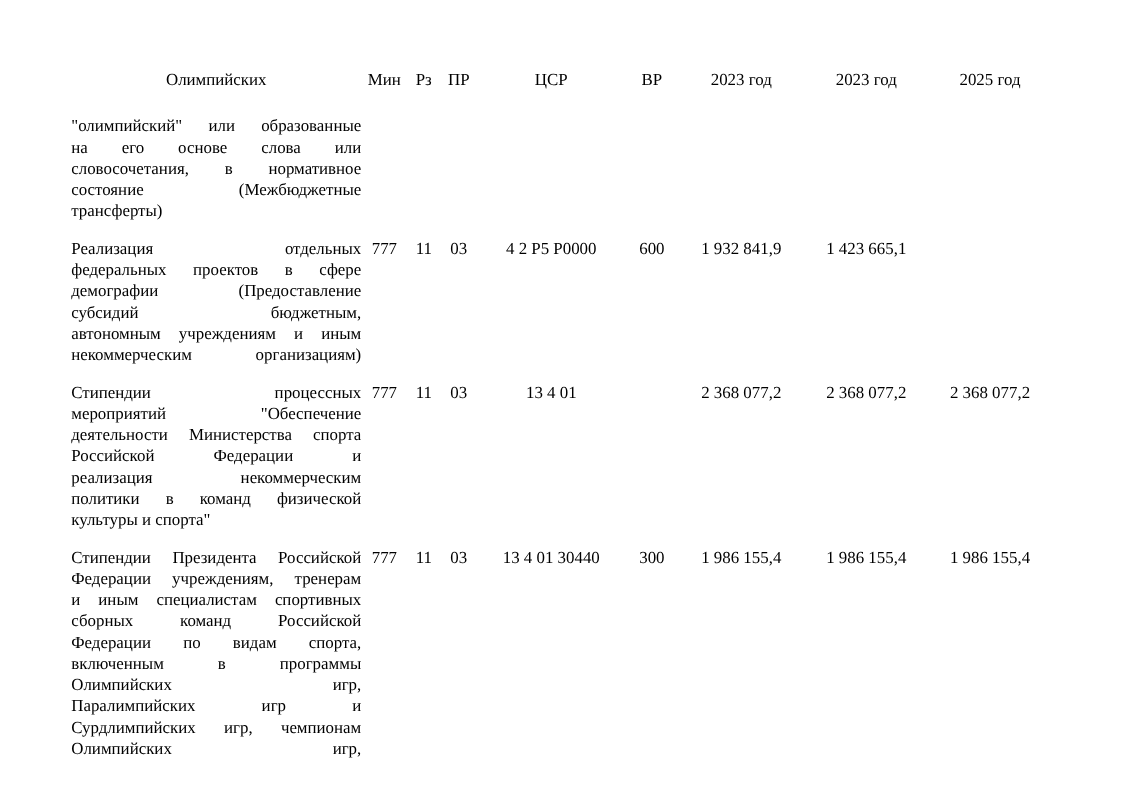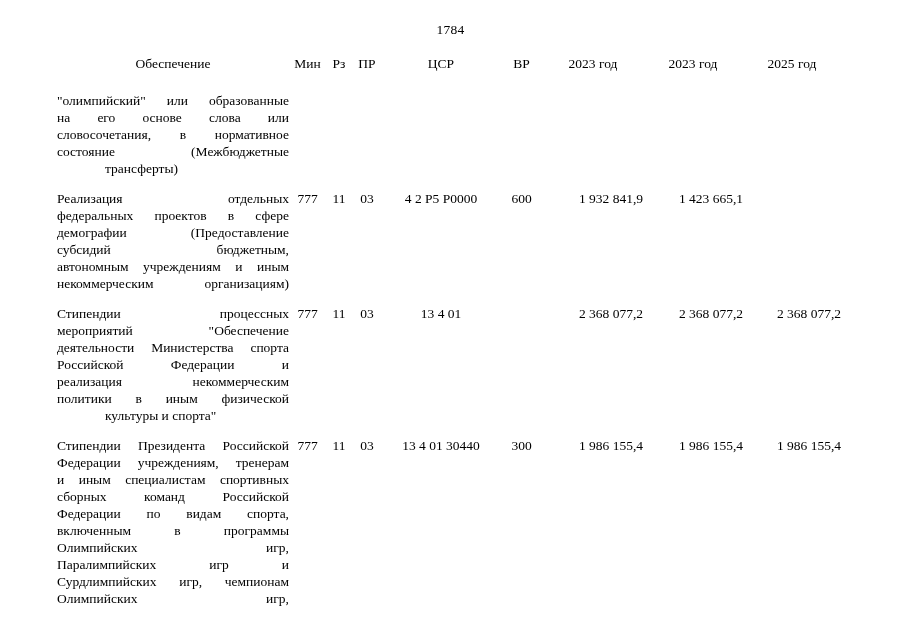--- a/index.html
+++ b/index.html
@@ -98,25 +98,24 @@
   .just-line {
     text-align: justify;
     text-align-last: justify;
     white-space: normal;
     display: block;
   }
   .plain-line {
     text-align: left;
     text-align-last: left;
     display: block;
-    margin-left: 48px;
   }
 
   td.num-cell {
-    text-align: right;
+    text-align: center;
     vertical-align: bottom;
     white-space: nowrap;
     font-size: 13.5px;
     line-height: 17px;
   }
   td.code-cell {
     text-align: center;
     vertical-align: bottom;
     white-space: nowrap;
     font-size: 13.5px;
@@ -127,37 +126,36 @@
   .row-spacer td { height: 13px; line-height: 13px; font-size: 1px; }
 
   
   .align-bottom { vertical-align: bottom; }
 </style>
 </head>
 <body>
 
 <div class="page">
 
-  <div class="page-number"><span class="pn-inner">1784</span></div>
 
   <table class="doc-table">
     <colgroup>
       <col class="c-name">
         <col class="c-min">
         <col class="c-rz">
         <col class="c-pr">
       <col class="c-csr">
         <col class="c-vr">
         <col class="c-y1">
         <col class="c-y2">
         <col class="c-y3">
     </colgroup>
     <thead>
       <tr>
-        <th>Обеспечение</th>
+        <th>Олимпийских</th>
         <th>Мин</th>
         <th>Рз</th>
         <th>ПР</th>
         <th>ЦСР</th>
         <th>ВР</th>
         <th>2023 год</th>
         <th>2023 год</th>
         <th>2025 год</th>
       </tr>
     </thead>
@@ -208,21 +206,21 @@
           <td colspan="9"></td>
         </tr>
         <tr>
           <td class="name-cell align-bottom">
             <div class="just-block">
               <span class="just-line">Стипендии процессных</span>
               <span class="just-line">мероприятий "Обеспечение</span>
               <span class="just-line">деятельности Министерства спорта</span>
               <span class="just-line">Российской Федерации и</span>
               <span class="just-line">реализация некоммерческим</span>
-              <span class="just-line">политики в иным физической</span>
+              <span class="just-line">политики в команд физической</span>
               <span class="plain-line">культуры и спорта"</span>
             </div>
           </td>
           <td class="code-cell align-bottom">777</td>
           <td class="code-cell align-bottom">11</td>
           <td class="code-cell align-bottom">03</td>
           <td class="code-cell align-bottom">13 4 01</td>
           <td class="code-cell align-bottom"></td>
           <td class="num-cell align-bottom">2 368 077,2</td>
           <td class="num-cell align-bottom">2 368 077,2</td>

